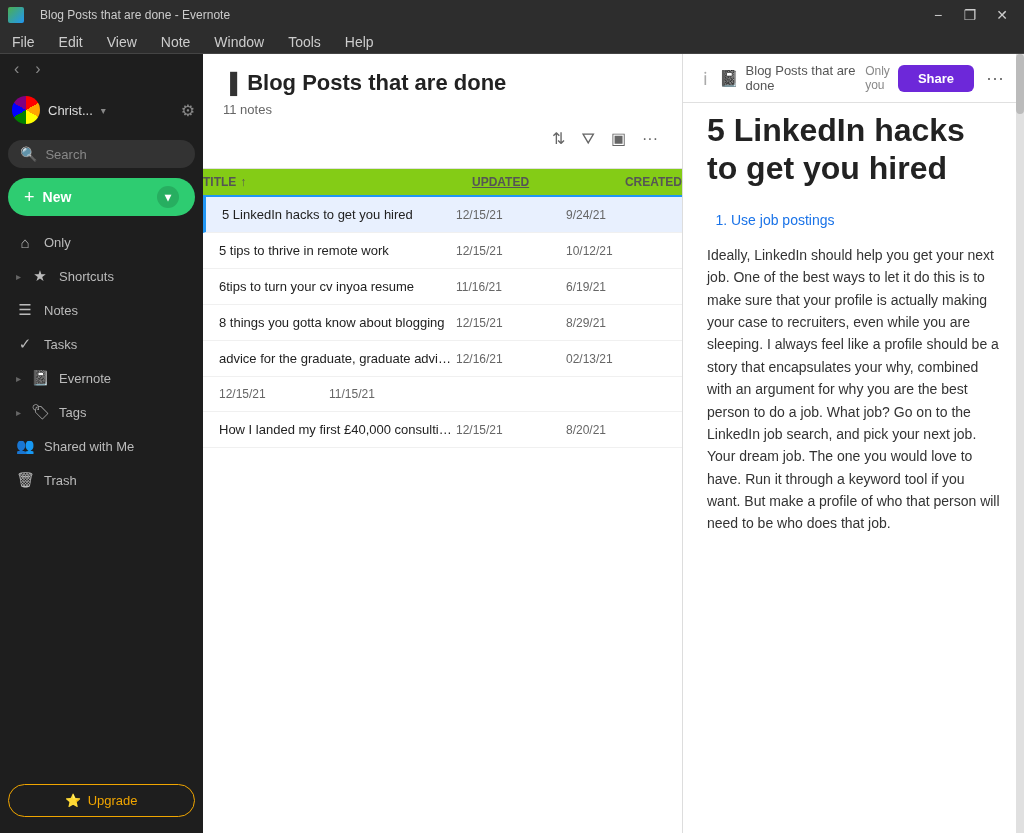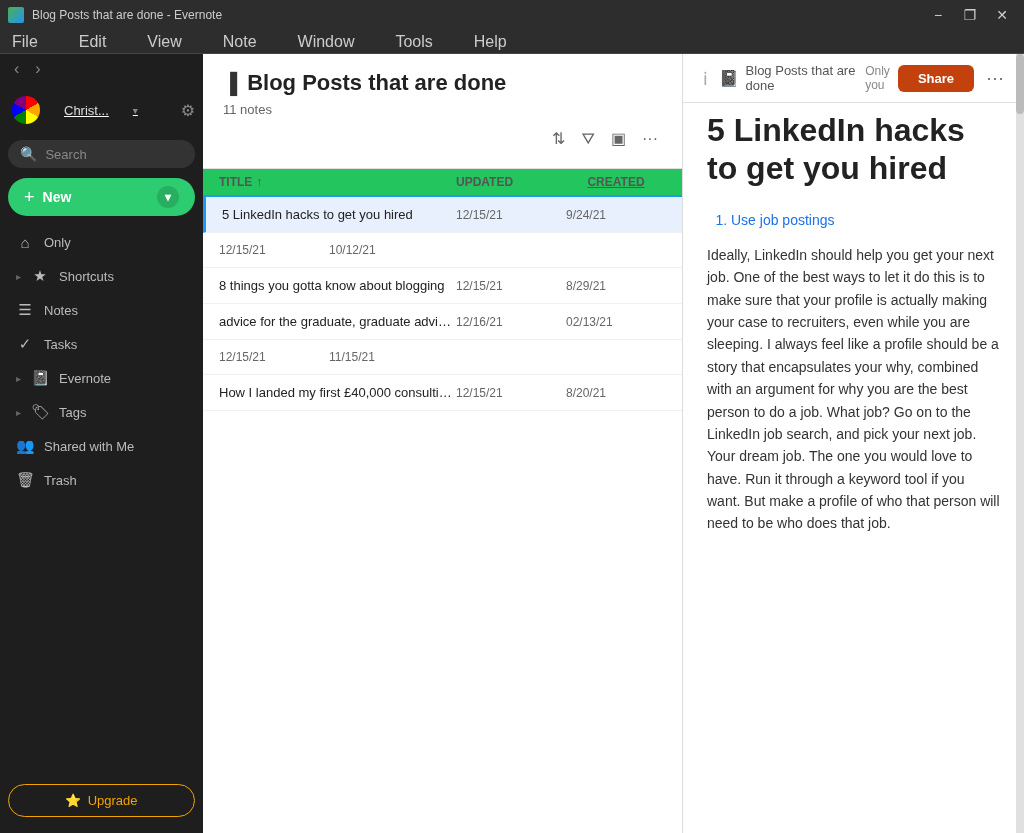--- a/index.html
+++ b/index.html
@@ -1,36 +1,36 @@
 <!DOCTYPE html>
 <html><head>
   <meta charset="utf-8">
   <style>
     * { box-sizing: border-box; margin: 0; padding: 0; }
     body { font-family: -apple-system, BlinkMacSystemFont, 'Segoe UI', sans-serif; font-size: 13px; background: #1a1a1a; color: #fff; width: 1024px; height: 833px; overflow: hidden; display: flex; flex-direction: column; }
 
     
     .title-bar { background: #2d2d2d; height: 30px; display: flex; align-items: center; justify-content: space-between; padding: 0 8px; font-size: 12px; color: #ccc; flex-shrink: 0; }
-    .title-bar-left { display: flex; align-items: center; gap: 8px; }
+    .title-bar-left { display: flex; align-items: center; gap: 16px; }
     .title-bar-icon { width: 16px; height: 16px; background: linear-gradient(135deg, #4CAF50, #2196F3); border-radius: 2px; }
     .title-bar-controls { display: flex; gap: 4px; }
     .title-bar-btn { width: 28px; height: 20px; background: transparent; border: none; color: #ccc; cursor: pointer; display: flex; align-items: center; justify-content: center; font-size: 14px; }
 
     
-    .menu-bar { background: #2d2d2d; height: 24px; display: flex; align-items: center; padding: 0 4px; gap: 25px; font-size: 16px; color: #ccc; flex-shrink: 0; border-bottom: 1px solid #444; }
+    .menu-bar { background: #2d2d2d; height: 24px; display: flex; align-items: center; padding: 0 4px; gap: 8px; font-size: 14px; color: #ccc; flex-shrink: 0; border-bottom: 1px solid #444; }
     .menu-item { padding: 2px 8px; cursor: pointer; border-radius: 3px; }
 
     
     .app-body { display: flex; flex: 1; overflow: hidden; }
 
     
     .sidebar { width: 203px; background: #1e1e1e; display: flex; flex-direction: column; flex-shrink: 0; padding-bottom: 8px; }
 
     .sidebar-top { padding: 8px; display: flex; align-items: center; justify-content: space-between; }
-    .user-info { display: flex; align-items: center; gap: 24px; cursor: pointer; padding: 4px; border-radius: 6px; text-decoration: underline; }
+    .user-info { display: flex; align-items: center; gap: 8px; cursor: pointer; padding: 4px; border-radius: 6px; }
     .avatar { width: 28px; height: 28px; border-radius: 50%; background: conic-gradient(red 0deg 60deg, orange 60deg 120deg, yellow 120deg 180deg, green 180deg 240deg, blue 240deg 300deg, purple 300deg 360deg); flex-shrink: 0; }
     .user-name { font-size: 13px; color: #ddd; }
     .gear-icon { color: #888; cursor: pointer; font-size: 16px; }
 
     .nav-arrows { display: flex; padding: 4px 8px; gap: 4px; }
     .nav-arrow { background: transparent; border: none; color: #888; font-size: 16px; cursor: pointer; padding: 2px 6px; border-radius: 3px; }
 
     
     .search-bar { margin: 4px 8px; background: #333; border-radius: 20px; display: flex; align-items: center; padding: 6px 12px; gap: 8px; cursor: text; }
     .search-icon { color: #888; font-size: 14px; }
@@ -59,43 +59,43 @@
     .note-list-header { padding: 16px 20px 12px; background: #fff; border-bottom: 1px solid #e0e0e0; }
     .note-list-title-row { display: flex; align-items: center; gap: 10px; margin-bottom: 6px; }
     .notebook-icon { font-size: 20px; color: #333; }
     .note-list-title { font-size: 22px; font-weight: 600; color: #222; }
     .note-count { font-size: 13px; color: #666; }
 
     .note-list-toolbar { display: flex; align-items: center; justify-content: flex-end; gap: 8px; padding: 8px 0 4px; }
     .toolbar-btn { background: transparent; border: none; color: #666; cursor: pointer; font-size: 16px; padding: 4px; border-radius: 3px; }
 
     
-    .note-list-cols { display: flex; align-items: center; padding: 6px 16px; background: #22c55e; border-bottom: 2px solid #2196F3; font-size: 12px; color: #555; font-weight: 600; }
+    .note-list-cols { display: flex; align-items: center; padding: 6px 0; background: #84cc16; border-bottom: 2px solid #2196F3; font-size: 12px; color: #555; font-weight: 600; }
     .col-title { flex: 1; display: flex; align-items: center; gap: 4px; }
-    .col-updated { width: 110px; text-align: left; }
-    .col-created { width: 100px; text-align: center; text-decoration: underline; }
+    .col-updated { width: 110px; text-align: left; text-decoration: underline; }
+    .col-created { width: 100px; text-align: right; }
 
     
     .note-list { flex: 1; overflow-y: auto; background: #fff; }
     .note-row { display: flex; align-items: center; padding: 10px 16px; border-bottom: 1px solid #f0f0f0; cursor: pointer; font-size: 13px; }
     .note-row.selected { background: #e8f0fe; border-left: 3px solid #2196F3; }
     .note-row-title { flex: 1; color: #222; overflow: hidden; text-overflow: ellipsis; white-space: nowrap; }
     .note-row-updated { width: 110px; color: #666; font-size: 12px; }
     .note-row-created { width: 100px; color: #666; font-size: 12px; }
 
     
     .note-editor-panel { flex: 1; background: #fff; display: flex; flex-direction: column; overflow: hidden; position: relative; }
 
     
     .editor-toolbar { display: flex; align-items: center; padding: 8px 16px; border-bottom: 1px solid #e0e0e0; gap: 8px; }
     .editor-toolbar-left { display: flex; align-items: center; gap: 8px; }
     .editor-icon-btn { background: transparent; border: none; cursor: pointer; color: #666; font-size: 16px; padding: 4px; border-radius: 3px; }
     .notebook-ref { display: flex; align-items: center; gap: 6px; color: #555; font-size: 13px; }
     .editor-toolbar-right { margin-left: auto; display: flex; align-items: center; gap: 8px; }
-    .share-btn { background: #c2410c; color: #fff; border: none; border-radius: 6px; padding: 6px 20px; font-size: 13px; font-weight: 600; cursor: pointer; }
+    .share-btn { background: #6d28d9; color: #fff; border: none; border-radius: 6px; padding: 6px 20px; font-size: 13px; font-weight: 600; cursor: pointer; }
     .only-you { color: #888; font-size: 12px; }
     .more-btn { background: transparent; border: none; cursor: pointer; color: #666; font-size: 18px; padding: 4px; }
 
     
     .editor-meta { padding: 12px 24px 4px; color: #888; font-size: 12px; }
 
     
     .editor-content { flex: 1; padding: 8px 24px 24px; overflow-y: auto; }
     .note-title { font-size: 32px; font-weight: 700; color: #222; margin-bottom: 24px; line-height: 1.2; }
     .note-list-ol { padding-left: 24px; margin-bottom: 16px; }
@@ -239,22 +239,28 @@
       </div>
     </div>
 
     <div class="note-list">
       <div class="note-row selected">
         <span class="note-row-title">5 LinkedIn hacks to get you hired</span>
         <span class="note-row-updated">12/15/21</span>
         <span class="note-row-created">9/24/21</span>
       </div>
       <div class="note-row">
+        <span class="note-row-title">5 tips to thrive in remote work</span>
         <span class="note-row-updated">12/15/21</span>
         <span class="note-row-created">10/12/21</span>
+      </div>
+      <div class="note-row">
+        <span class="note-row-title">6tips to turn your cv inyoa resume</span>
+        <span class="note-row-updated">11/16/21</span>
+        <span class="note-row-created">6/19/21</span>
       </div>
       <div class="note-row">
         <span class="note-row-title">8 things you gotta know about blogging</span>
         <span class="note-row-updated">12/15/21</span>
         <span class="note-row-created">8/29/21</span>
       </div>
       <div class="note-row">
         <span class="note-row-title">advice for the graduate, graduate advice (700), advice for college ...</span>
         <span class="note-row-updated">12/16/21</span>
         <span class="note-row-created">02/13/21</span>

